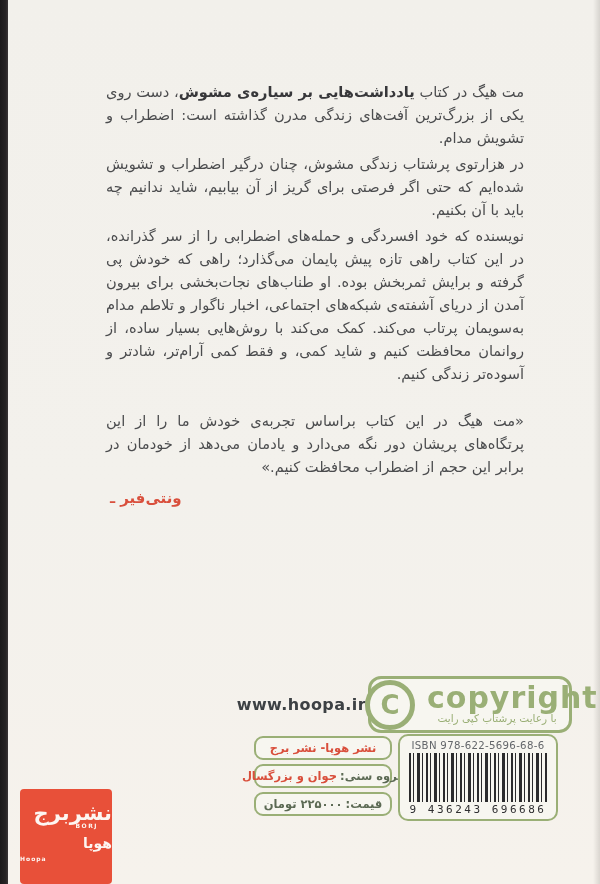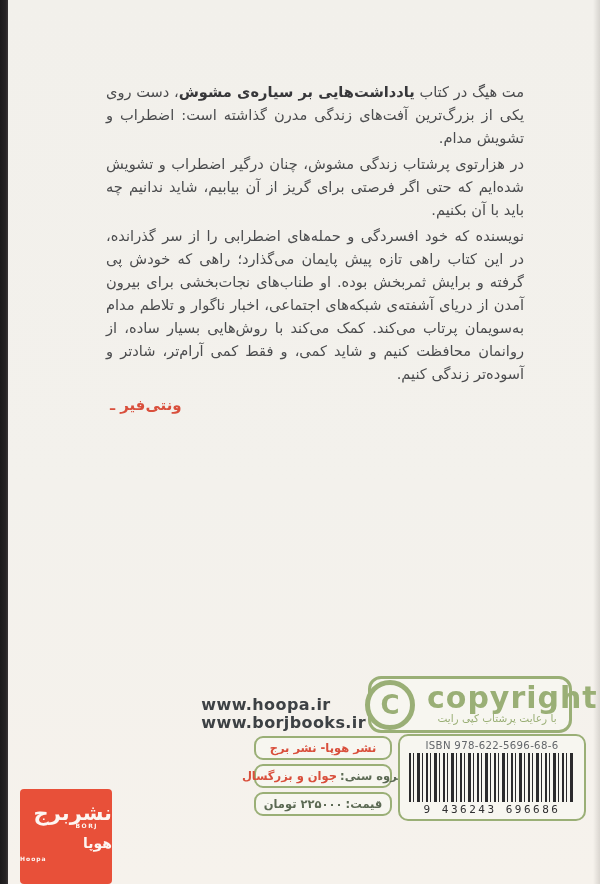--- a/index.html
+++ b/index.html
@@ -53,21 +53,21 @@
   .info-table{position:absolute;left:254px;top:736px;width:138px;}
   .info-row{
     height:24px;margin-bottom:4px;border:2px solid #9aaf76;border-radius:9px;
     background:#f7f6f0;display:flex;align-items:center;justify-content:center;
     direction:rtl;font-size:11.5px;font-weight:700;gap:3px;white-space:nowrap;
   }
   .txt-red{color:#d94f3c;}
   .txt-green{color:#5c6a54;}
 
   .barcode-box{
-    position:absolute;left:398px;top:734px;width:188px;height:87px;
+    position:absolute;left:398px;top:734px;width:160px;height:87px;
     border:2.5px solid #9aaf76;border-radius:10px;background:#f7f6f0;
     padding:4px 9px 3px 9px;display:flex;flex-direction:column;
   }
   .isbn-label{font-size:10.2px;color:#63666a;text-align:center;
     letter-spacing:.3px;white-space:nowrap;}
   .bars{
     height:50px;margin-top:2px;
     background-image:repeating-linear-gradient(90deg,
       #2b2b2d 0px,#2b2b2d 2px,transparent 2px,transparent 4px,
       #2b2b2d 4px,#2b2b2d 5px,transparent 5px,transparent 8px,
@@ -96,29 +96,29 @@
 <body>
 
 <div class="cover">
   <div class="spine"></div>
   <div class="edge-shade"></div>
 
   <div class="body-text">
     <p><span>مت هیگ در کتاب </span><b>یادداشت‌هایی بر سیاره‌ی مشوش</b><span>، دست روی یکی از بزرگ‌ترین آفت‌های زندگی مدرن گذاشته است: اضطراب و تشویش مدام.</span></p>
     <p>در هزارتوی پرشتاب زندگی مشوش، چنان درگیر اضطراب و تشویش شده‌ایم که حتی اگر فرصتی برای گریز از آن بیابیم، شاید ندانیم چه باید با آن بکنیم.</p>
     <p>نویسنده که خود افسردگی و حمله‌های اضطرابی را از سر گذرانده، در این کتاب راهی تازه پیش پایمان می‌گذارد؛ راهی که خودش پی گرفته و برایش ثمربخش بوده. او طناب‌های نجات‌بخشی برای بیرون آمدن از دریای آشفته‌ی شبکه‌های اجتماعی، اخبار ناگوار و تلاطم مدام به‌سویمان پرتاب می‌کند. کمک می‌کند با روش‌هایی بسیار ساده، از روانمان محافظت کنیم و شاید کمی، و فقط کمی آرام‌تر، شادتر و آسوده‌تر زندگی کنیم.</p>
+    <p class="quote">«مت هیگ در این کتاب براساس تجربه‌ی خودش ما را از این پرتگاه‌های پریشان دور نگه می‌دارد و یادمان می‌دهد از خودمان در برابر این حجم از اضطراب محافظت کنیم.»</p>
     <div class="attrib">
       <span class="dash">ـ</span>
       <span class="name">ونتی‌فیر</span>
     </div>
   </div>
 
   <div class="websites">
     <div>www.hoopa.ir</div>
-    <div>www.borjbooks.ir</div>
   </div>
 
   <div class="copyright-badge">
     <div class="c-circle">
         <span>C</span>
       </div>
     <div class="c-col">
       <div class="c-title">copyright</div>
       <div class="c-sub">با رعایت پرشتاب کپی رایت</div>
     </div>

